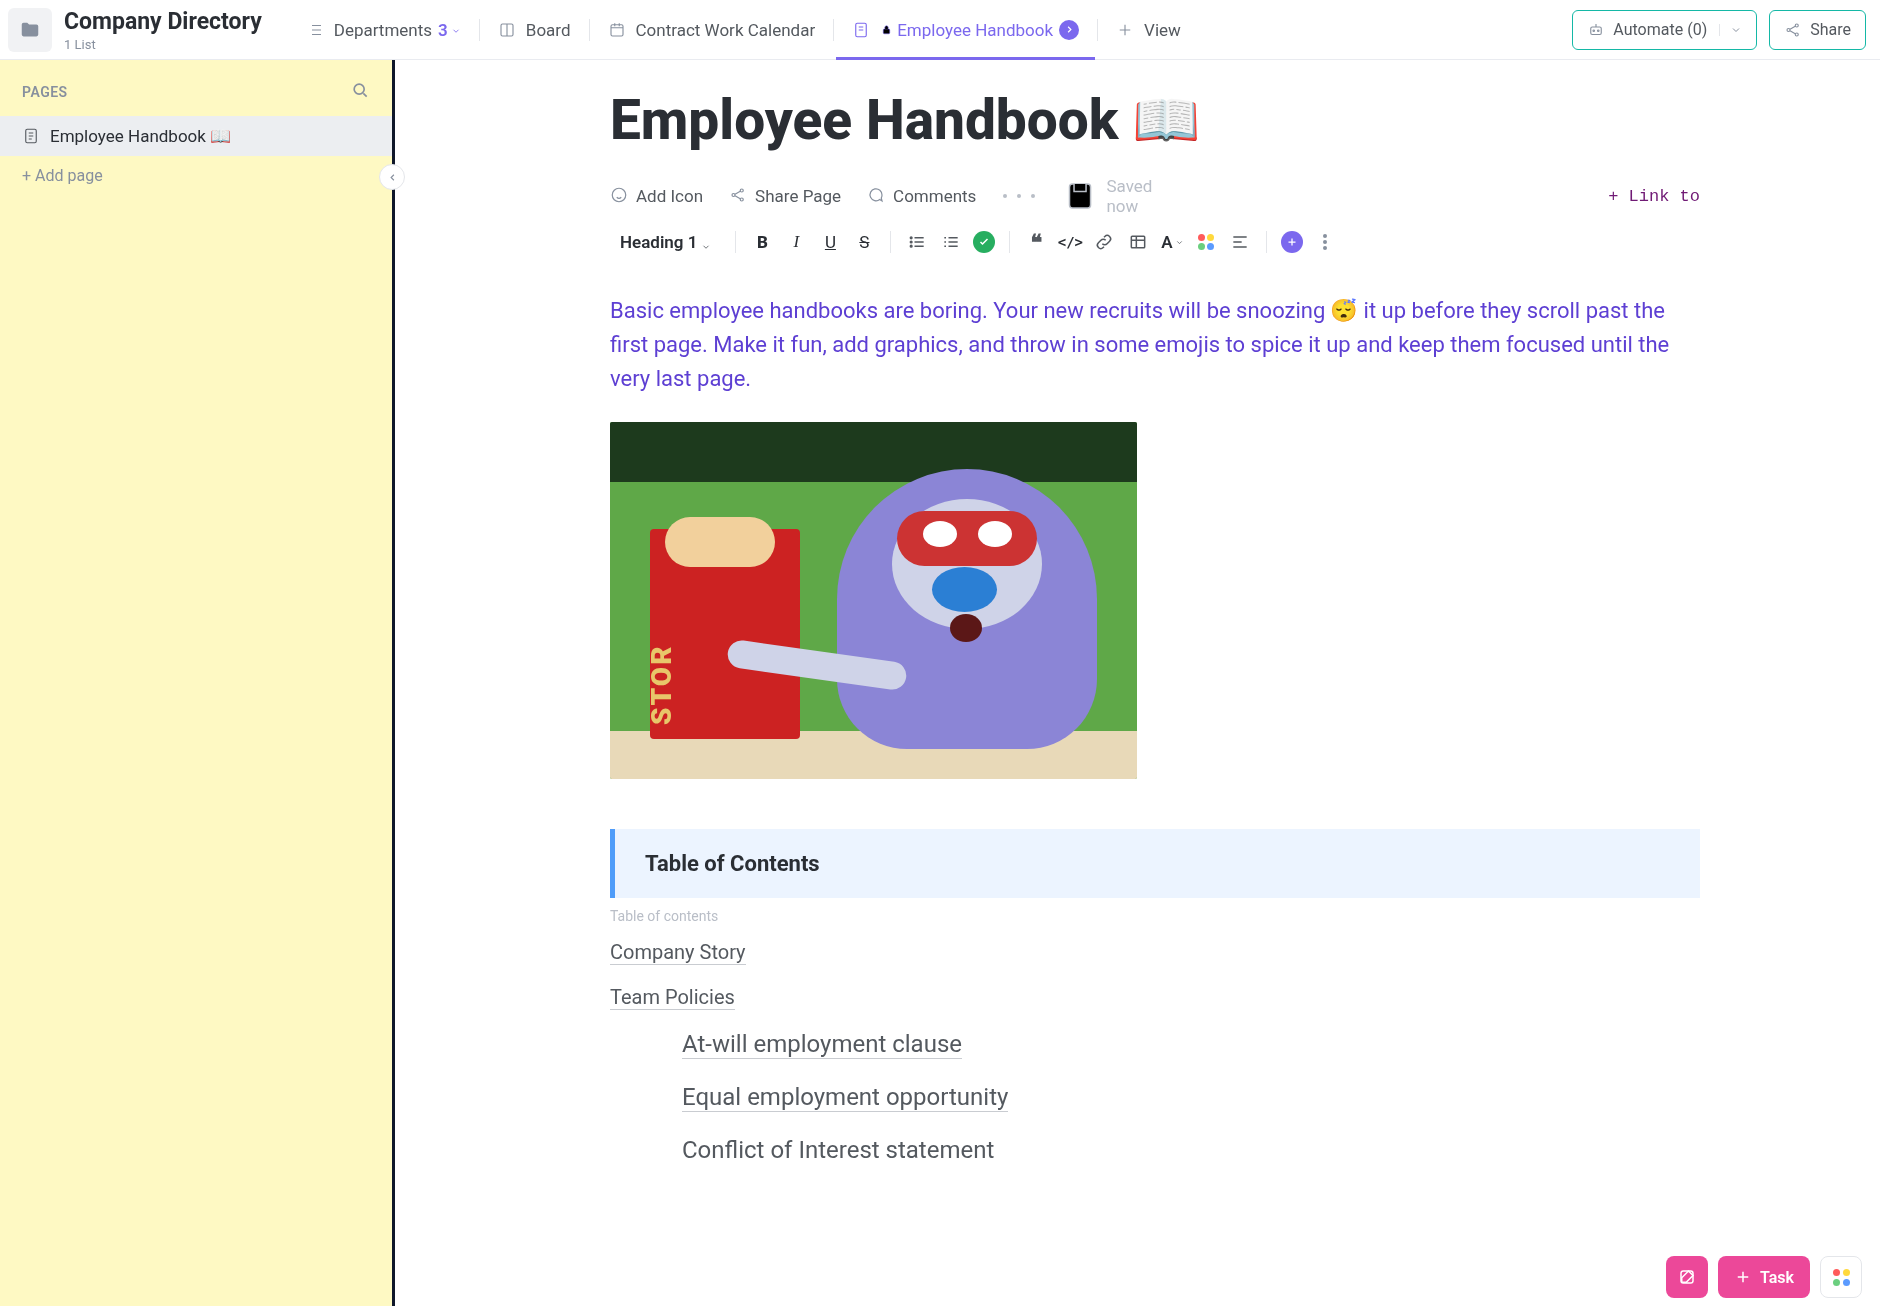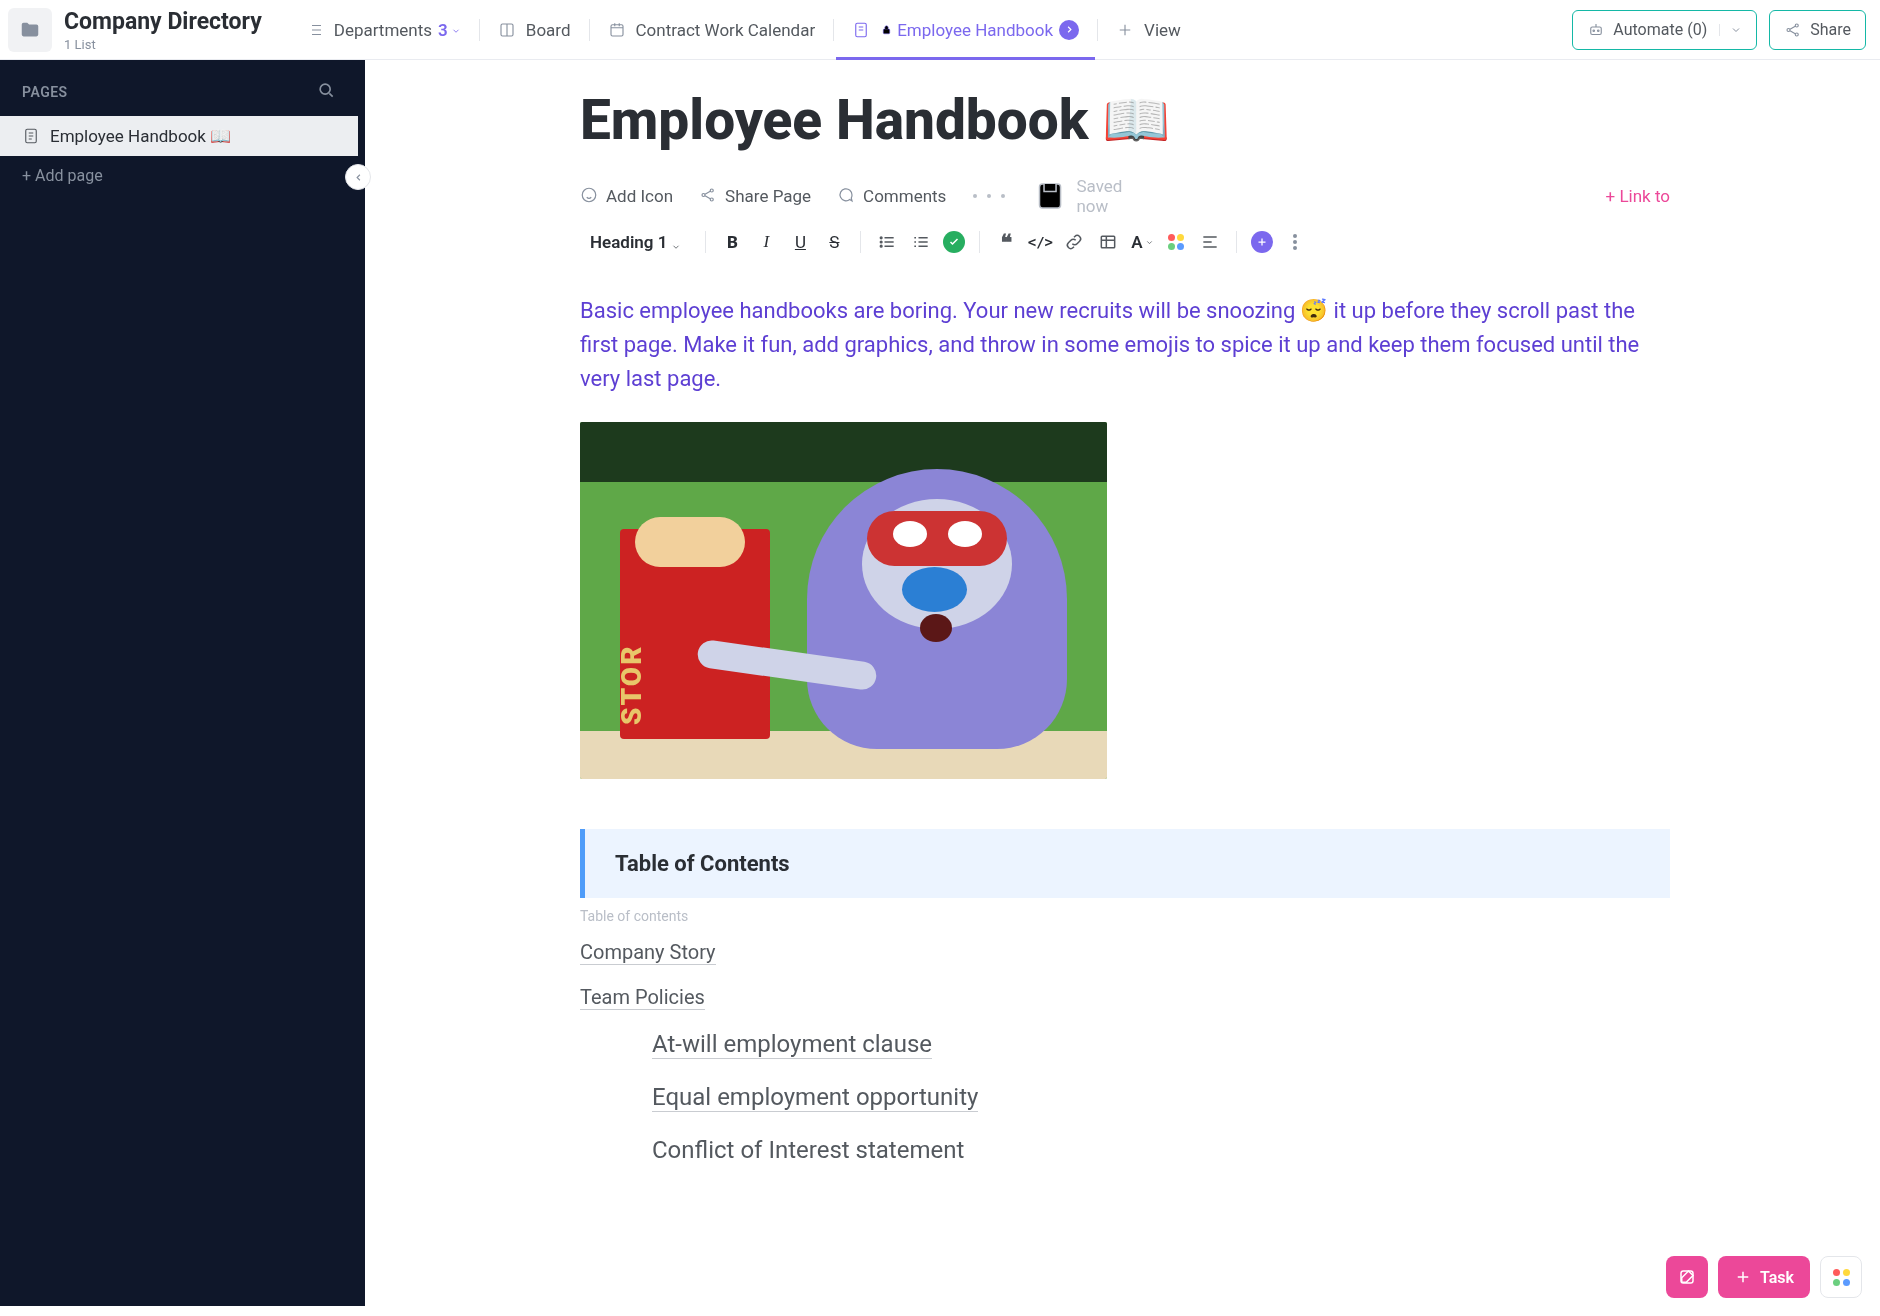--- a/index.html
+++ b/index.html
@@ -28,21 +28,21 @@
 
 .actions { display:flex; align-items:center; gap:12px; }
 .pill { display:flex; align-items:center; border:1px solid #14b8a6; border-radius:6px; height:40px; padding:0 14px; font-size:16px; color:#54595f; cursor:pointer; }
 .pill .p-icon { margin-right:8px; display:flex; }
 .pill .p-icon svg { width:18px; height:18px; stroke:#87909e; fill:none; stroke-width:1.5; }
 .pill .p-caret { margin-left:12px; border-left:1px solid #e4e6ea; padding-left:10px; display:flex; }
 .pill .p-caret svg { width:12px; height:12px; stroke:#87909e; fill:none; stroke-width:2; }
 
 
 .body { display:flex; height:calc(100% - 70px); }
-.sidebar { width:365px; background:#0f172a; border-right:7px solid #0f172a; position:relative; }
+.sidebar { width:395px; background:#fef9c3; border-right:3px solid #0f172a; position:relative; }
 .pages-head { display:flex; align-items:center; justify-content:space-between; padding:20px 22px 12px 22px; }
 .pages-head .label { font-size:14px; font-weight:600; letter-spacing:.5px; color:#87909e; }
 .pages-head .search-ico svg { width:20px; height:20px; stroke:#87909e; fill:none; stroke-width:2; }
 .collapse-btn { position:absolute; top:104px; right:-13px; width:26px; height:26px; border-radius:50%; background:#fff; border:1px solid #e4e6ea; display:flex; align-items:center; justify-content:center; cursor:pointer; }
 .collapse-btn svg { width:11px; height:11px; stroke:#87909e; fill:none; stroke-width:2.5; }
 .page-item { display:flex; align-items:center; padding:10px 22px; background:#eceef1; font-size:17px; cursor:pointer; }
 .page-item .doc-ico { margin-right:10px; display:flex; }
 .page-item .doc-ico svg { width:18px; height:18px; stroke:#54595f; fill:none; stroke-width:1.5; }
 .add-page { padding:10px 22px; font-size:16px; color:#87909e; cursor:pointer; }
 
@@ -50,21 +50,21 @@
 .doc { width:1090px; margin:0 0 0 215px; }
 .doc-title { font-size:55px; font-weight:800; color:#2a2e34; margin-bottom:24px; }
 
 .toolbar1 { display:flex; align-items:center; gap:26px; font-size:17px; color:#54595f; margin-bottom:14px; }
 .toolbar1 .item { display:flex; gap:8px; cursor:pointer; }
 .toolbar1 .item svg { width:18px; height:18px; stroke:#87909e; fill:none; stroke-width:1.6; }
 .toolbar1 .dots span { width:4px; height:4px; border-radius:50%; background:#b9bec7; display:inline-block; margin:0 1px; }
 .toolbar1 .saved { color:#b9bec7; display:flex; align-items:center; gap:8px; }
 .toolbar1 .saved svg { stroke:#b9bec7; }
 .toolbar1 .spacer { flex:1; }
-.toolbar1 .linkto { color:#ec4899; cursor:pointer; }
+.toolbar1 .linkto { color:#701a75; cursor:pointer;font-family:Liberation Mono, monospace; }
 
 .toolbar2 { display:flex; align-items:center; gap:10px; margin-bottom:40px; }
 .toolbar2 .sel { font-size:17px; font-weight:600; display:flex; align-items:flex-end; gap:4px; cursor:pointer; padding:0 10px; }
 .toolbar2 .sel svg { width:10px; height:10px; stroke:#54595f; fill:none; stroke-width:2; }
 .toolbar2 .v { width:1px; height:22px; background:#e4e6ea; margin:0 4px; }
 .toolbar2 .fmt { width:24px; height:24px; display:flex; align-items:center; justify-content:center; cursor:pointer; font-size:17px; }
 .toolbar2 .fmt.bold { font-weight:800; }
 .toolbar2 .fmt.italic { font-style:italic; font-family:serif; }
 .toolbar2 .fmt.under { text-decoration:underline; }
 .toolbar2 .fmt.strike { text-decoration:line-through; }

